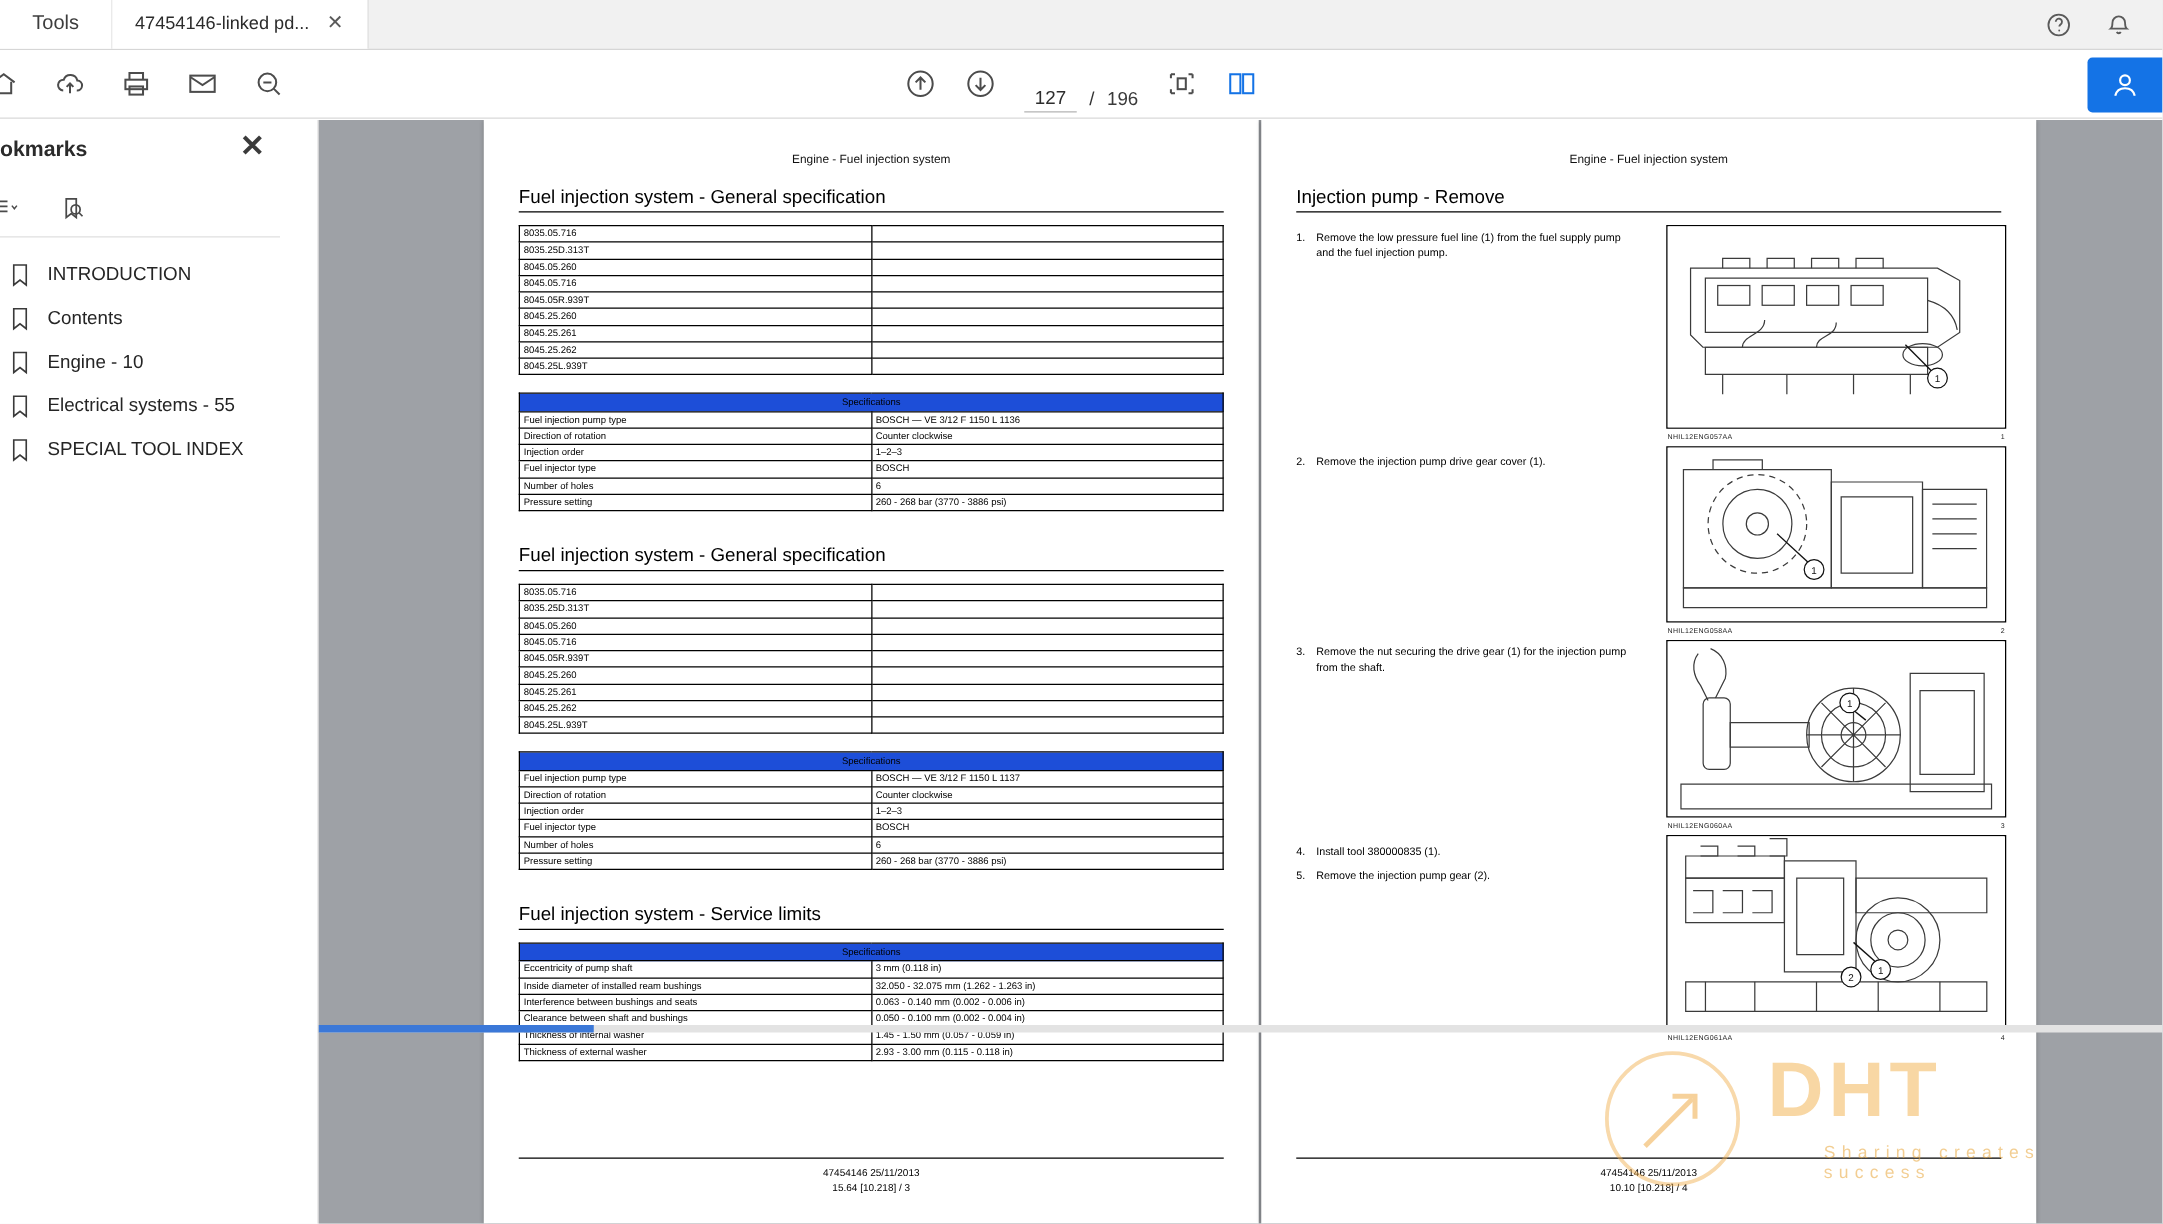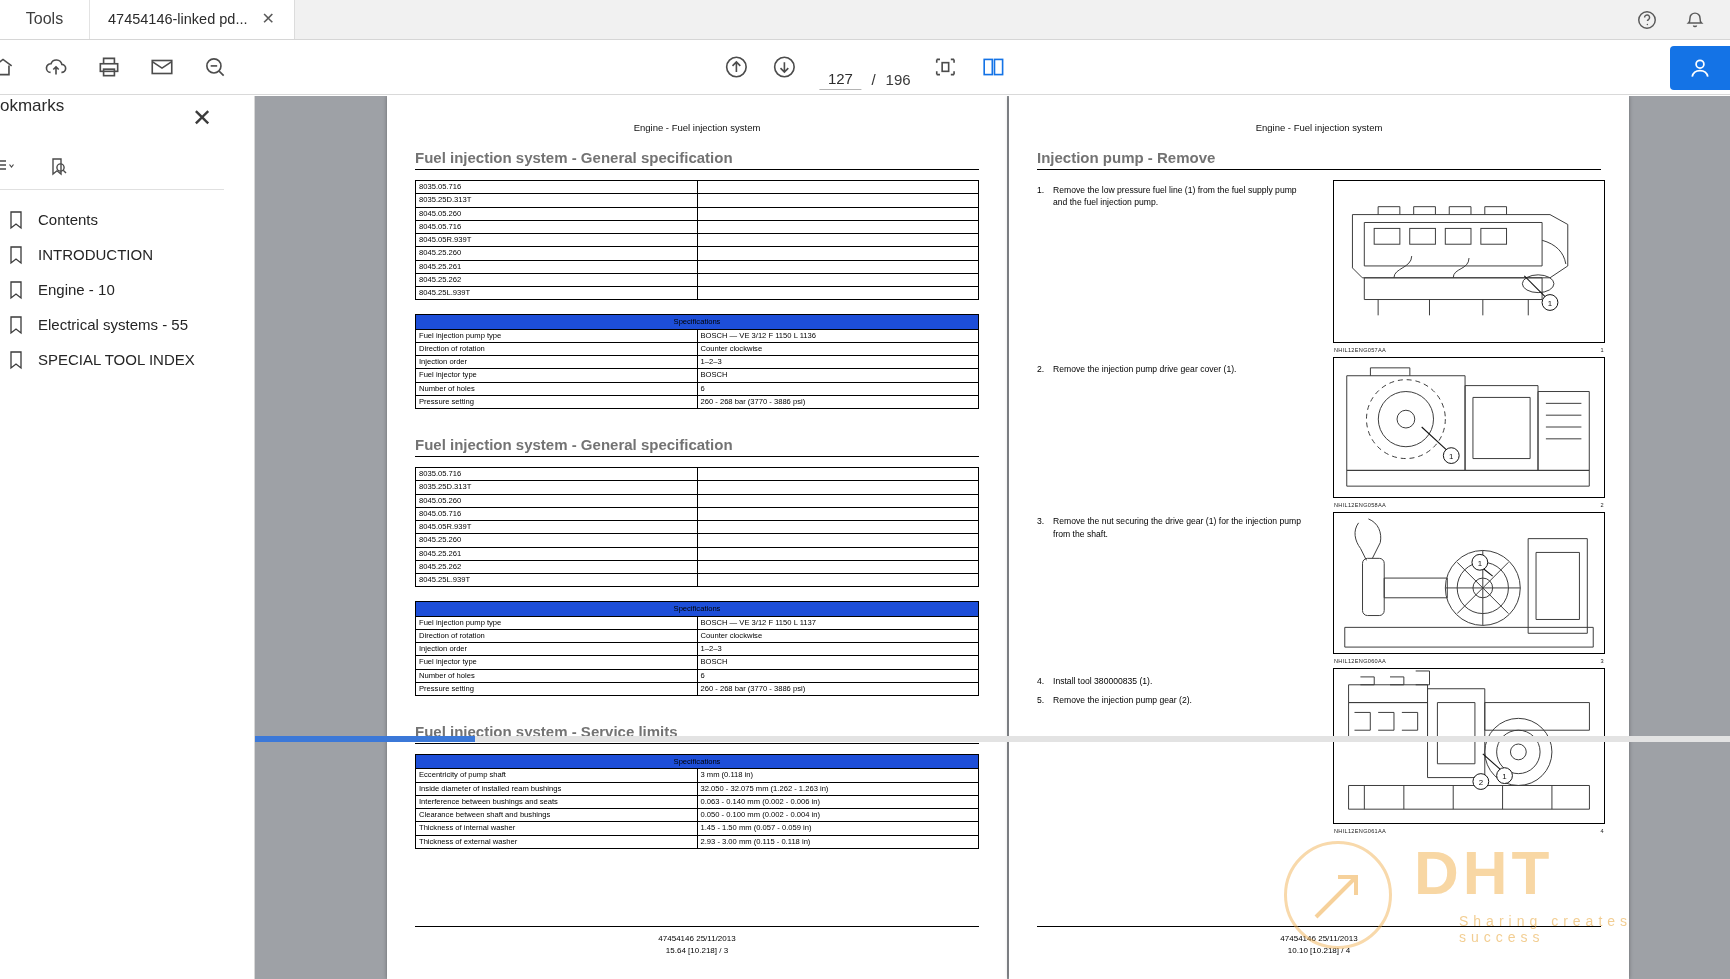--- a/index.html
+++ b/index.html
@@ -3,21 +3,21 @@
 <meta charset="utf-8">
 <style>
   * { box-sizing: border-box; }
   html, body {
     margin: 0; padding: 0;
     width: 1730px; height: 979px;
     overflow: hidden;
     font-family: "Liberation Sans", sans-serif;
     background: #ffffff;
   }
-  #app { position: relative; width: 1730px; height: 742px; background: #fff; }
+  #app { position: relative; width: 1730px; height: 826px; background: #fff; }
 
   
   .tabbar {
     position: absolute; top: 0; left: 0; width: 1730px; height: 40px;
     background: #f1f1f1; border-bottom: 1px solid #d6d6d6;
     display: flex; align-items: flex-end;
   }
   .tools-tab {
     width: 90px; height: 40px; background: #ffffff;
     display: flex; align-items: center; justify-content: center;
@@ -59,22 +59,22 @@
     display: flex; align-items: center; justify-content: center;
     border-radius: 4px 0 0 4px;
   }
 
   
   .sidepanel {
     position: absolute; top: 96px; left: 0; width: 255px; height: 883px;
     background: #ffffff; border-right: 1px solid #d7d7d7;
   }
   .sp-header {
-    height: 48px; display: flex; align-items: flex-start;
-    padding: 0 18px 0 0; position: relative;
+    height: 48px; display: flex; align-items: center;
+    padding: 0 18px 0 0; position: relative; font-weight: bold;
   }
   .sp-title { font-size: 17px; color: #2b2b2b; margin-left: 0px; }
   .sp-close { position: absolute; right: 42px; top: 10px; font-size: 24px; color: #3b3b3b; line-height: 1; cursor: pointer; }
   .sp-tools {
     height: 46px; display: flex; align-items: center; gap: 30px; padding-left: 0px;
     border-bottom: 1px solid #e0e0e0; margin: 0 30px 0 0;
   }
   .sp-tools .ic { width: 24px; height: 24px; color: #4a4a4a; }
   .bm-list { padding-top: 12px; }
   .bm-item {
@@ -101,21 +101,21 @@
     box-shadow: 0 0 4px rgba(0,0,0,.35);
   }
   .page-left { left: 132px; width: 620px; }
   .page-right { left: 754px; width: 620px; }
   .pg-inner { position: relative; width: 100%; height: 100%; padding: 26px 28px 0 28px; }
   .pg-head {
     text-align: center; font-size: 9.5px; color: #111; margin-bottom: 16px;
   }
   .pg-head.right { text-align: center; }
   .sec-title {
-    font-size: 15px; font-weight: bold; color: #737373; margin: 0 0 3px 0;
+    font-size: 15px; font-weight: normal; color: #000000; margin: 0 0 3px 0;
     font-family: "Liberation Sans", sans-serif;
   }
   .rule { border: 0; border-top: 1.6px solid #000; margin: 0 0 10px 0; }
 
   table.spec { width: 100%; border-collapse: collapse; margin-bottom: 14px; padding-left: 16px; }
   table.spec td, table.spec th {
     border: 0.8px solid #000; font-size: 7.6px; color: #000;
     padding: 1px 3px; line-height: 1.35; font-weight: normal; text-align: left;
   }
   table.spec td.col1 { width: 50%; }
@@ -300,29 +300,29 @@
       </span>
     </div>
 
     <div class="bm-list">
       <div class="bm-item">
         <span class="bm-icon">
           <svg viewBox="0 0 16 20" fill="none" stroke="#3a3a3a" stroke-width="1.3">
               <path d="M3 2h10v16l-5-4-5 4z"></path>
             </svg>
         </span>
-        <span>Contents</span>
+        <span>INTRODUCTION</span>
       </div>
       <div class="bm-item">
         <span class="bm-icon">
           <svg viewBox="0 0 16 20" fill="none" stroke="#3a3a3a" stroke-width="1.3">
               <path d="M3 2h10v16l-5-4-5 4z"></path>
             </svg>
         </span>
-        <span>INTRODUCTION</span>
+        <span>Contents</span>
       </div>
       <div class="bm-item">
         <span class="bm-icon">
           <svg viewBox="0 0 16 20" fill="none" stroke="#3a3a3a" stroke-width="1.3">
               <path d="M3 2h10v16l-5-4-5 4z"></path>
             </svg>
         </span>
         <span>Engine - 10</span>
       </div>
       <div class="bm-item">

